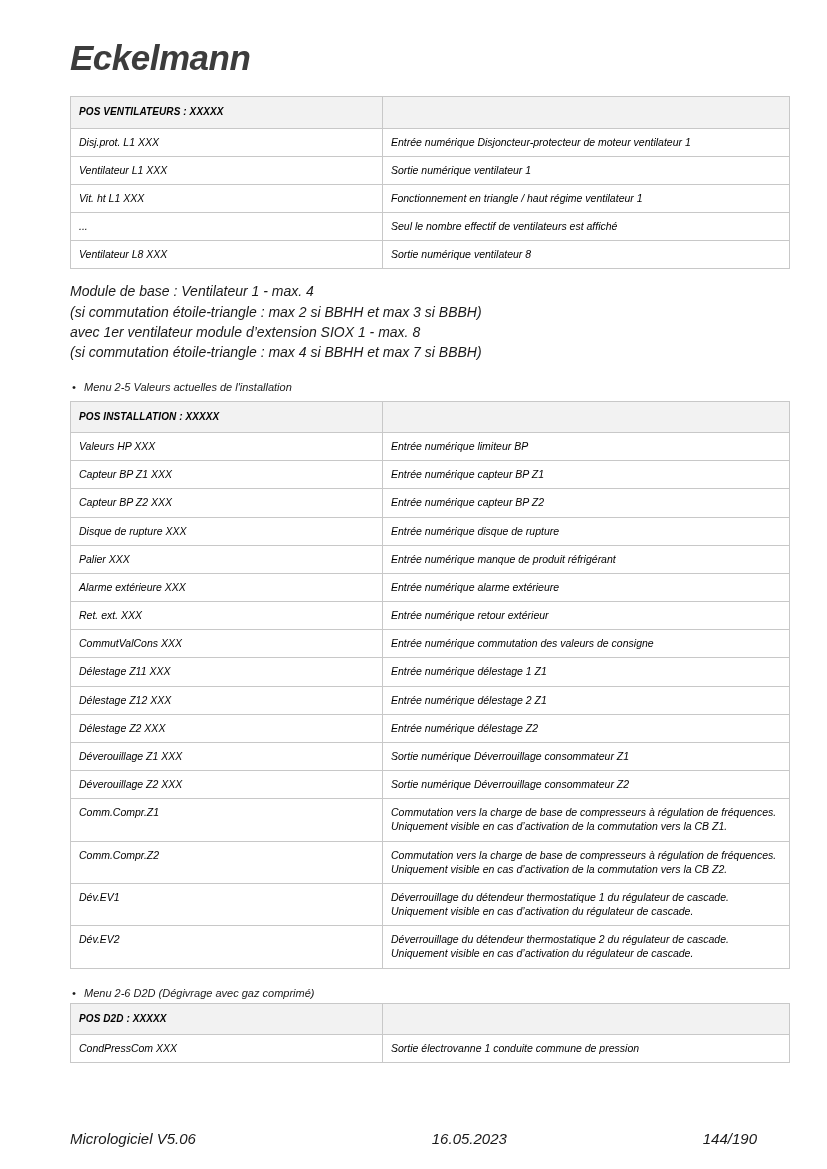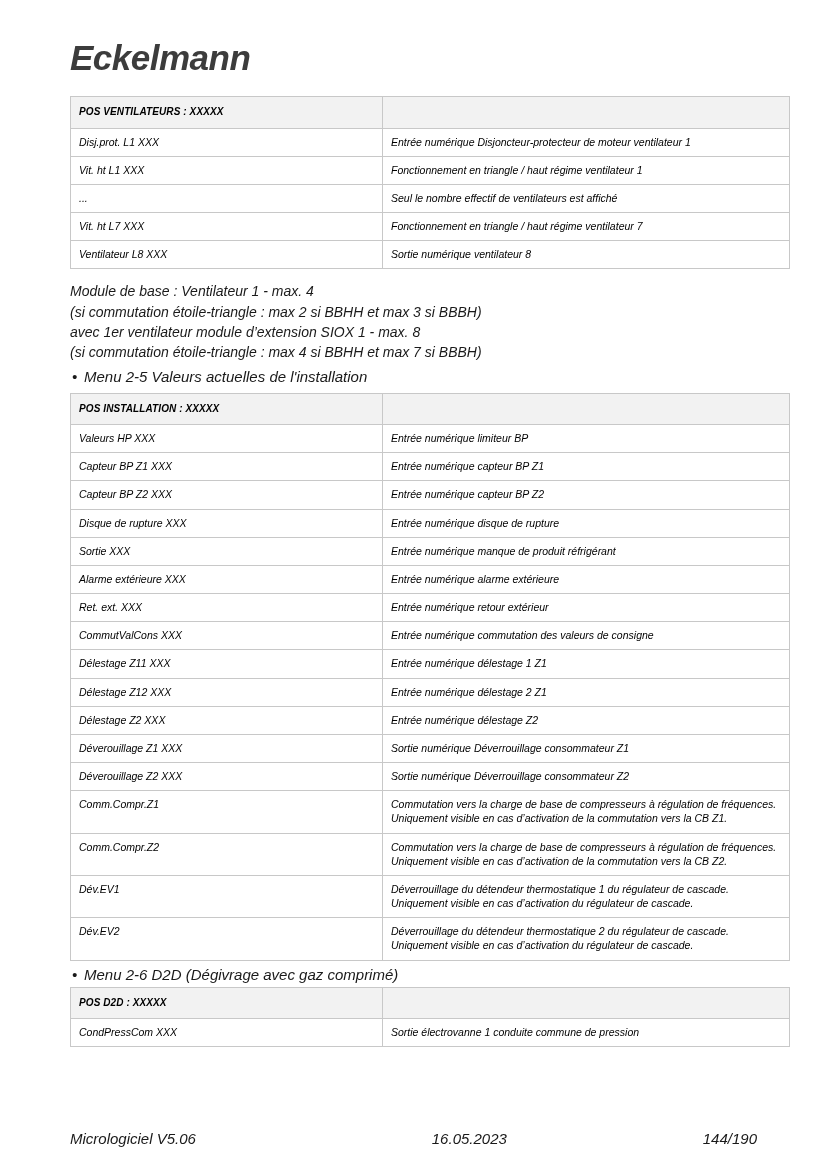--- a/index.html
+++ b/index.html
@@ -56,22 +56,22 @@
   td.col1 { width: 295px; margin-left: 38px; }
   td.col2 { width: 390px; }
   .note {
     font-size: 14px;
     line-height: 1.45;
     margin-top: 12px;
     margin-bottom: 2px;
     color: #1a1a1a;
   }
   .bullet {
-    font-size: 15px;
-    margin-top: 5px;
+    font-size: 11px;
+    margin-top: 18px;
     margin-bottom: 2px;
     padding-left: 14px;
     position: relative;
     color: #1a1a1a;
   }
   .bullet:before {
     content: "\2022";
     position: absolute;
     left: 2px;
     top: 0;
@@ -100,30 +100,30 @@
     <tbody>
       <tr class="head">
         <td class="col1">POS VENTILATEURS : XXXXX</td>
         <td class="col2"></td>
       </tr>
       <tr>
         <td class="col1">Disj.prot. L1 XXX</td>
         <td class="col2">Entrée numérique Disjoncteur-protecteur de moteur ventilateur 1</td>
       </tr>
       <tr>
+        <td class="col1">Ventilateur L1 XXX</td>
+        <td class="col2">Sortie numérique ventilateur 1</td>
+      </tr>
+      <tr>
         <td class="col1">Vit. ht L1 XXX</td>
         <td class="col2">Fonctionnement en triangle / haut régime ventilateur 1</td>
       </tr>
       <tr>
         <td class="col1">...</td>
         <td class="col2">Seul le nombre effectif de ventilateurs est affiché</td>
-      </tr>
-      <tr>
-        <td class="col1">Vit. ht L7 XXX</td>
-        <td class="col2">Fonctionnement en triangle / haut régime ventilateur 7</td>
       </tr>
       <tr>
         <td class="col1">Ventilateur L8 XXX</td>
         <td class="col2">Sortie numérique ventilateur 8</td>
       </tr>
     </tbody>
   </table>
 
   <div class="note">
     <span class="nowrap-line">Module de base : Ventilateur 1 - max. 4</span>
@@ -150,21 +150,21 @@
       </tr>
       <tr>
         <td class="col1">Capteur BP Z2 XXX</td>
         <td class="col2">Entrée numérique capteur BP Z2</td>
       </tr>
       <tr>
         <td class="col1">Disque de rupture XXX</td>
         <td class="col2">Entrée numérique disque de rupture</td>
       </tr>
       <tr>
-        <td class="col1">Sortie XXX</td>
+        <td class="col1">Palier XXX</td>
         <td class="col2">Entrée numérique manque de produit réfrigérant</td>
       </tr>
       <tr>
         <td class="col1">Alarme extérieure XXX</td>
         <td class="col2">Entrée numérique alarme extérieure</td>
       </tr>
       <tr>
         <td class="col1">Ret. ext. XXX</td>
         <td class="col2">Entrée numérique retour extérieur</td>
       </tr>

